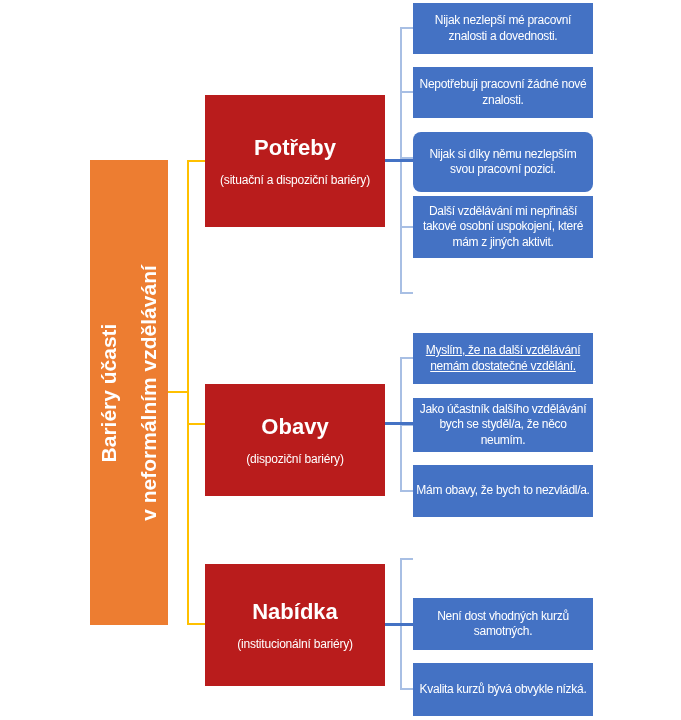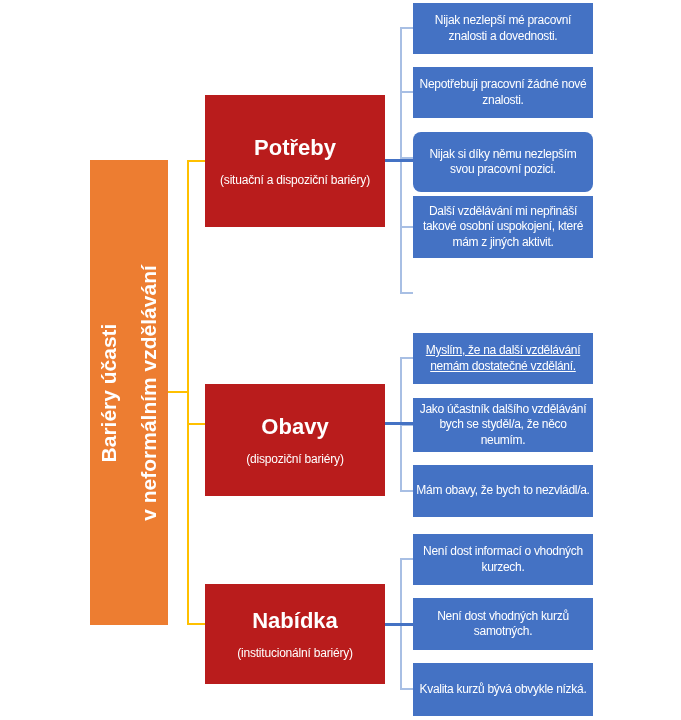--- a/index.html
+++ b/index.html
@@ -12,21 +12,21 @@
   .root-text{flex:none;transform:rotate(-90deg);white-space:nowrap;text-align:center;
              color:#ffffff;font-weight:bold;font-size:21px;line-height:40px;}
 
   
   .cat{position:absolute;left:205px;width:180px;background:#b91c1c;color:#ffffff;
        display:flex;flex-direction:column;align-items:center;justify-content:center;text-align:center;}
   .cat-title{font-size:22px;font-weight:bold;line-height:26px;}
   .cat-sub{font-size:12px;line-height:15px;margin-top:12px;white-space:nowrap;letter-spacing:-0.2px;}
   .g1{top:95px;height:132px;}
   .g2{top:368px;height:112px;margin-top:16px;}
-  .g3{top:584px;height:100px;}
+  .g3{top:564px;height:122px;}
 
   
   .leaf{position:absolute;left:413px;width:180px;background:#4472C4;color:#ffffff;
         display:flex;align-items:center;justify-content:center;text-align:center;
         font-size:12px;line-height:15.5px;letter-spacing:-0.3px;padding:0;overflow:hidden;}
   .leaf-text{display:block;padding:2px 3px;}
   .l1{top:3px;height:51px;}
   .l2{top:67px;height:51px;}
   .l3{top:132px;height:60px;border-radius:8px;}
   .l4{top:196px;height:62px;align-items:center;}
@@ -127,23 +127,20 @@
   <div class="leaf l6">
       <span class="leaf-text">Myslím, že na další vzdělávání nemám dostatečné vzdělání.</span>
     </div>
   <div class="leaf l7">
       <span class="leaf-text">Jako účastník dalšího vzdělávání bych se styděl/a, že něco neumím.</span>
     </div>
   <div class="leaf l8">
       <span class="leaf-text">Mám obavy, že bych to nezvládl/a.</span>
     </div>
 
-  <div class="leaf l9">
-      <span class="leaf-text">Není dost informací o vhodných kurzech.</span>
-    </div>
   <div class="leaf l10">
       <span class="leaf-text">Není dost vhodných kurzů samotných.</span>
     </div>
   <div class="leaf l11">
       <span class="leaf-text">Kvalita kurzů bývá obvykle nízká.</span>
     </div>
 
 </div>
 
 </body></html>

